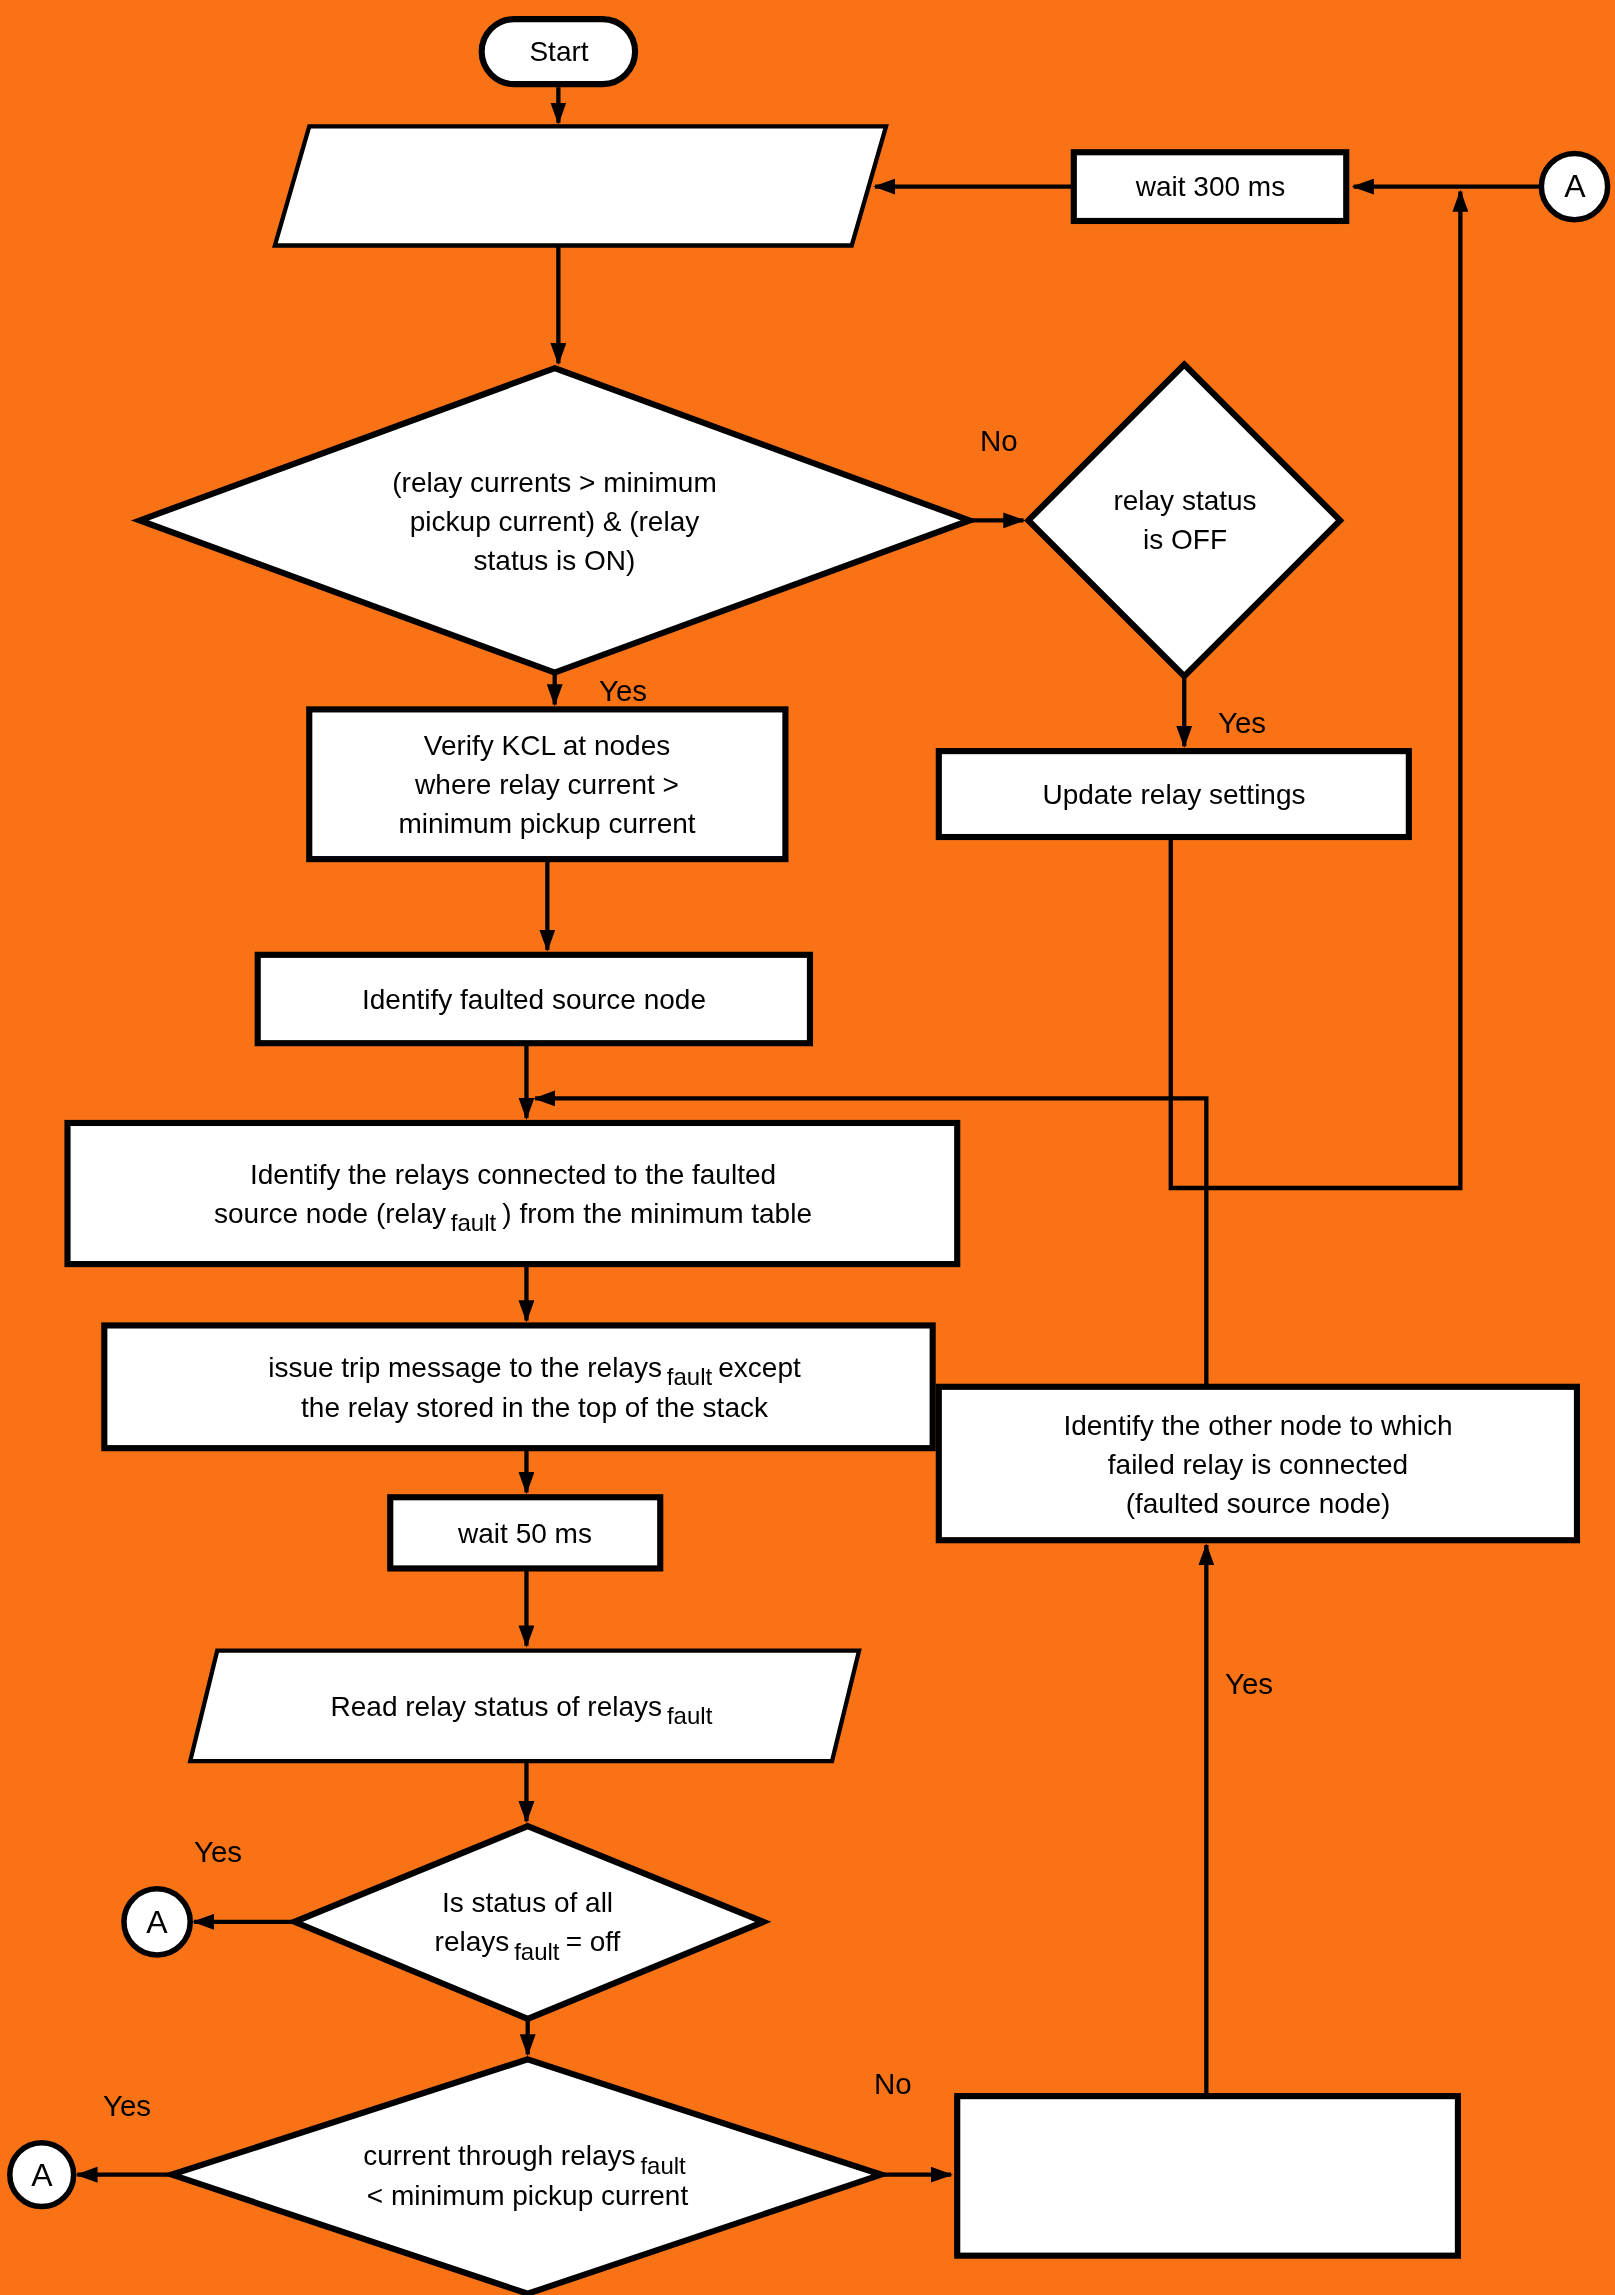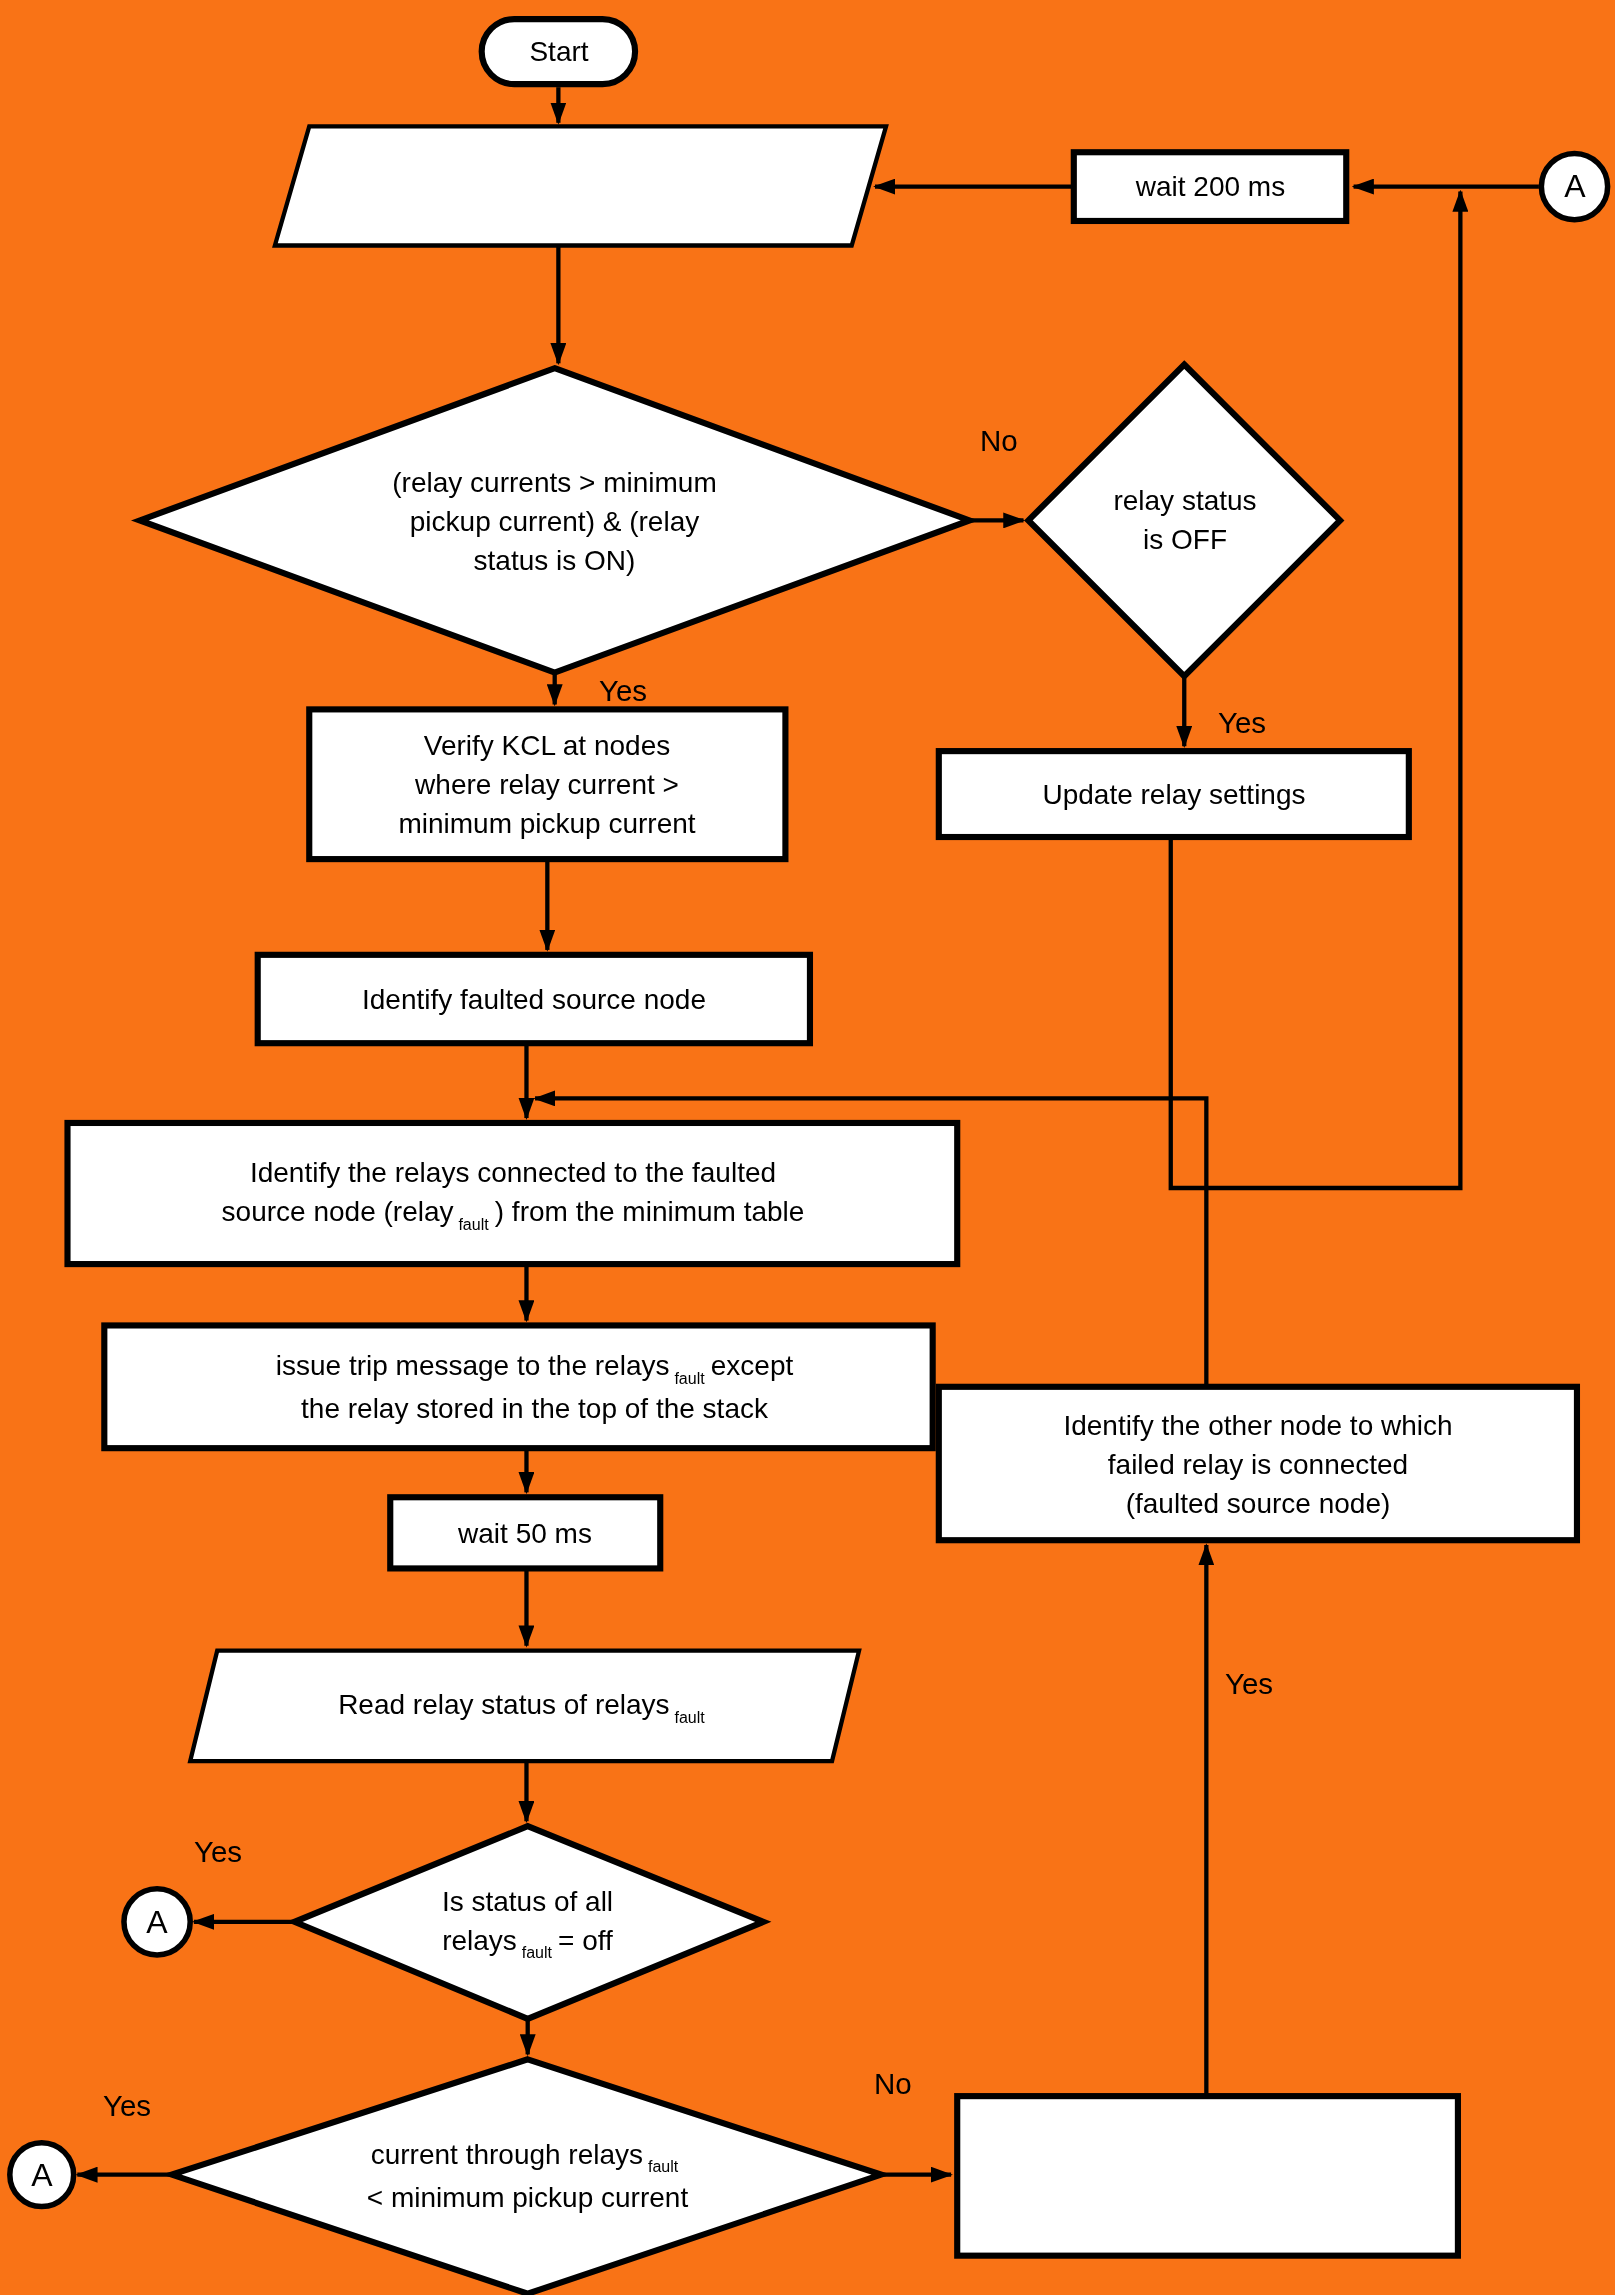--- a/index.html
+++ b/index.html
@@ -13,21 +13,21 @@
   svg { position:absolute; left:0; top:0; }
   .node-text {
     position:absolute;
     display:flex; flex-direction:column;
     justify-content:center; align-items:center;
     text-align:center;
     font-size:28px; line-height:39px;
     white-space:nowrap;
   }
   .row { display:flex; flex-direction:row; align-items:baseline; justify-content:center; }
-  .sub { font-size:16px; position:relative; top:8.6px; margin:0 6.1px 0 4.9px; }
+  .sub { font-size:24px; position:relative; top:8.6px; margin:0 6.1px 0 4.9px; }
   .lbl { position:absolute; font-size:29.5px; white-space:nowrap; }
   .conn-label {
     position:absolute; display:flex; align-items:center; justify-content:center;
     font-size:32px;
   }
 </style>
 </head>
 <body>
 
 <div id="canvas">
@@ -84,21 +84,21 @@
       <rect x="1530" y="2260" width="1040" height="250" stroke-width="10"></rect>
     </g>
   </svg>
 
   <div class="node-text" style="left:479px; top:16px; width:160px; height:71px;">
     <div>Start</div>
   </div>
 
 
   <div class="node-text" style="left:1074px; top:152px; width:273px; height:69px;">
-    <div>wait 200 ms</div>
+    <div>wait 300 ms</div>
   </div>
 
   <div class="conn-label" style="left:1542px; top:153px; width:66px; height:66px;">
     <span>A</span>
   </div>
 
   <div class="node-text" style="left:309px; top:462px; width:491px; height:118px;">
     <div>(relay currents &gt; minimum</div>
     <div>pickup current) &amp; (relay</div>
     <div>status is ON)</div>

